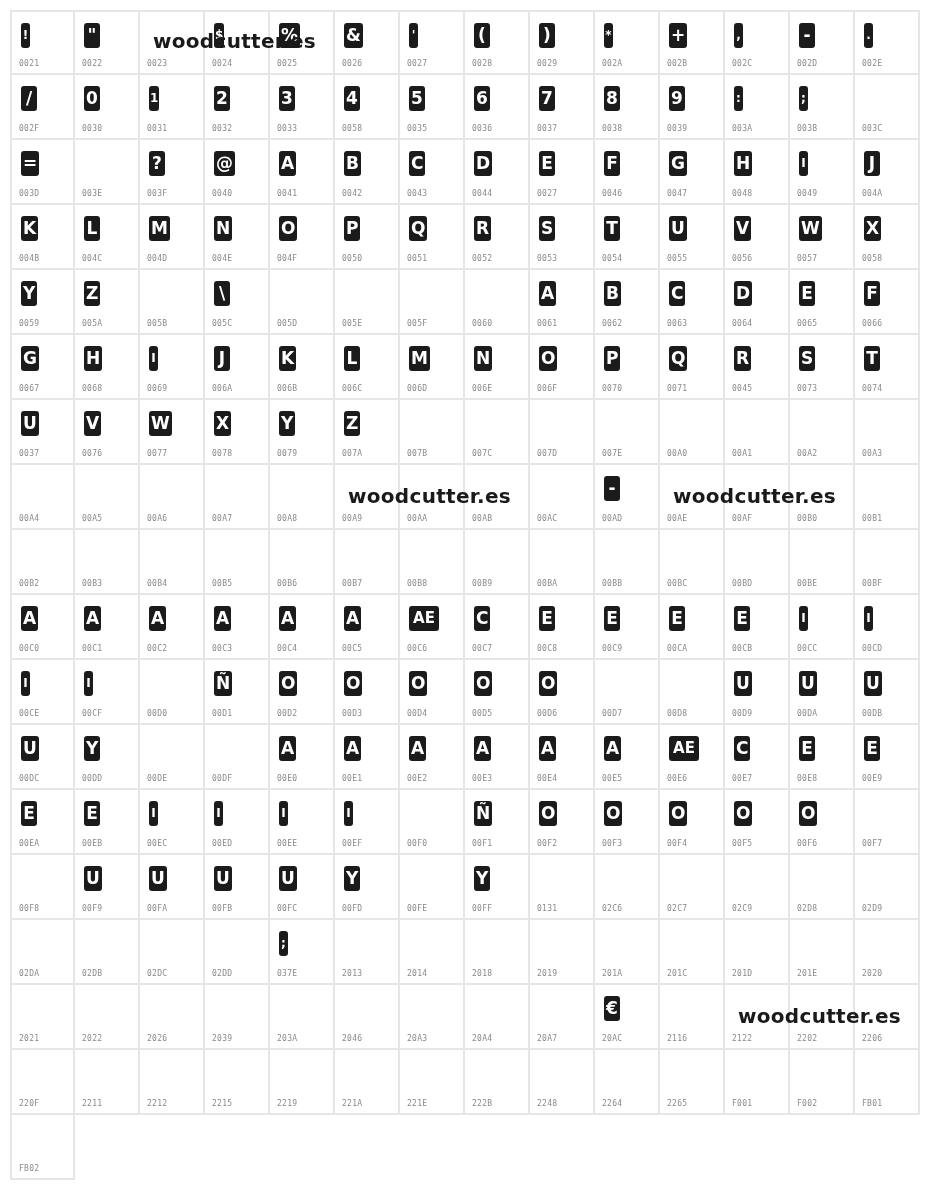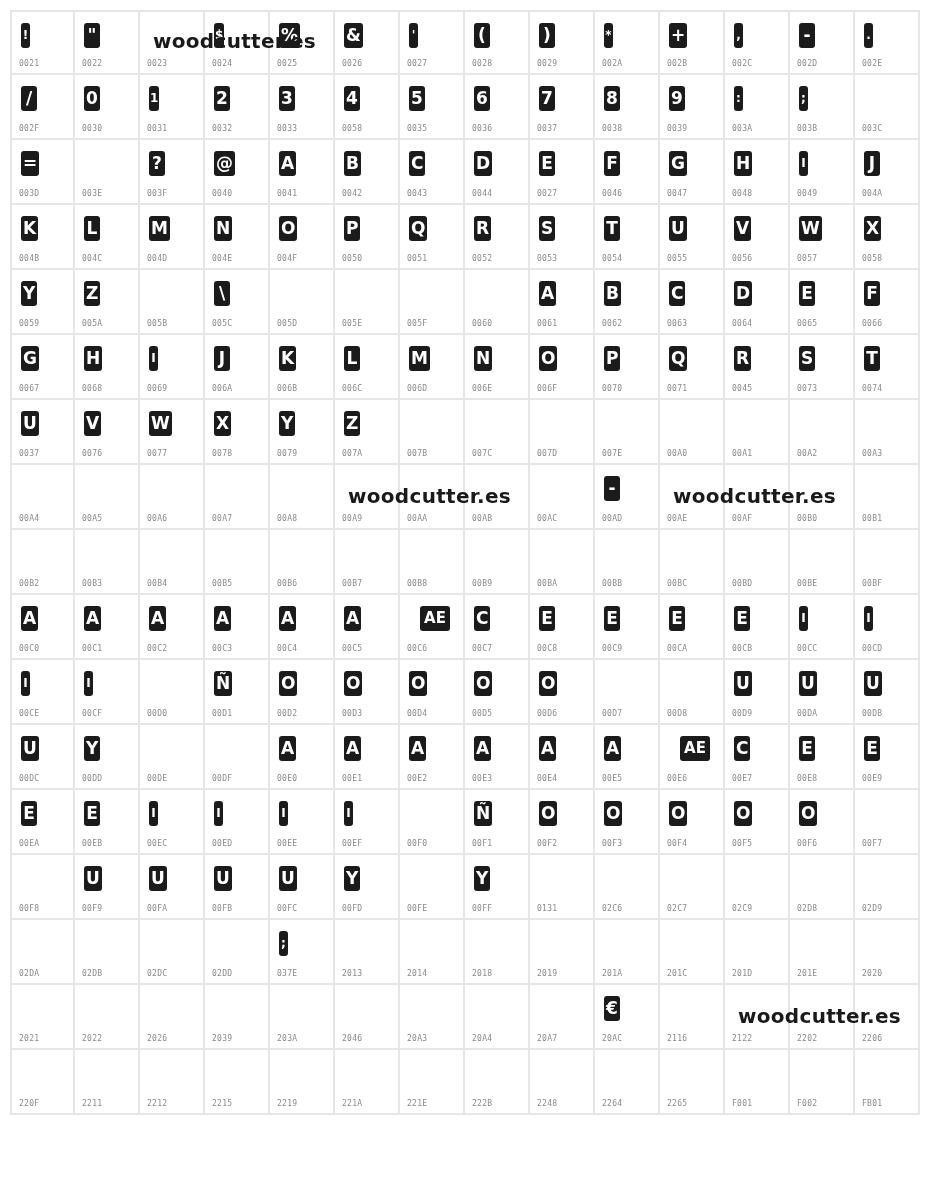--- a/index.html
+++ b/index.html
@@ -21,21 +21,21 @@
     }
     .glyph {
       position: absolute; left: 9px; top: 11px;
       min-width: 16px; height: 25px; padding: 0 2px;
       background: #1b1b1b; border-radius: 3px;
       color: #fff; font-family: "DejaVu Sans", sans-serif; font-weight: bold;
       font-size: 17px; line-height: 25px; text-align: center;
       box-sizing: border-box;
     }
     .glyph.narrow { min-width: 9px; font-size: 12px; padding: 0 1px; }
-    .glyph.wide { min-width: 30px; font-size: 15px; margin-left: 11px; }
+    .glyph.wide { min-width: 30px; font-size: 15px; }
     .watermark {
       position: absolute; font-family: "DejaVu Sans", sans-serif; font-weight: bold;
       font-size: 20px; color: #1a1a1a; letter-spacing: 0.3px; z-index: 5;
       white-space: nowrap;
     }
   </style>
 </head>
 <body>
 
 <div class="grid" id="grid">
@@ -920,19 +920,24 @@
       <div class="cell">
         <div class="code">F001</div>
       </div>
       <div class="cell">
         <div class="code">F002</div>
       </div>
       <div class="cell">
         <div class="code">FB01</div>
       </div>
     </div>
+    <div class="row">
+      <div class="cell first">
+        <div class="code">FB02</div>
+      </div>
+    </div>
   </div>
 <div id="watermarks">
     <div class="watermark" style="left: 153px; top: 29px;">woodcutter.es</div>
     <div class="watermark" style="left: 348px; top: 484px;">woodcutter.es</div>
     <div class="watermark" style="left: 673px; top: 484px;">woodcutter.es</div>
     <div class="watermark" style="left: 738px; top: 1004px;">woodcutter.es</div>
   </div>
 
 </body></html>

